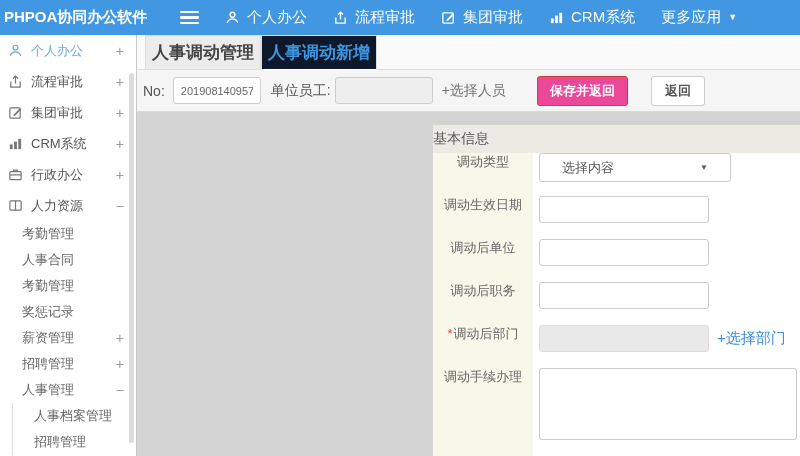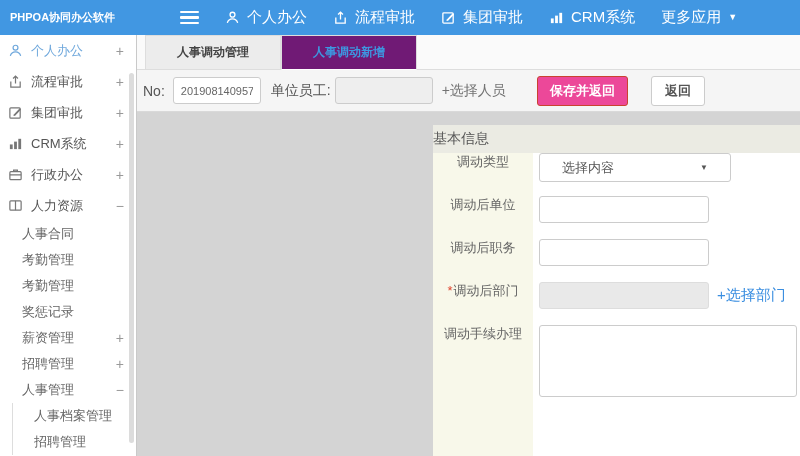--- a/index.html
+++ b/index.html
@@ -2,21 +2,21 @@
 <html><head>
 <meta charset="utf-8">
 <style>
   * { box-sizing: border-box; margin: 0; padding: 0; }
   html,body { width:800px; height:456px; overflow:hidden; }
   body { font-family:"Liberation Sans","DejaVu Sans",sans-serif; }
   .page { position:relative; width:800px; height:456px; background:#fff; overflow:hidden; }
 
   
   .topbar { position:absolute; top:0; left:0; right:0; height:35px; background:#4197e2; color:#fff; display:flex; align-items:center; z-index:30; }
-  .logo { flex:none; width:180px; padding-left:10px; font-size:11px; font-weight:bold; white-space:nowrap; }
+  .logo { flex:none; width:180px; padding-left:4px; font-size:15px; font-weight:bold; white-space:nowrap; }
   .hamburger { flex:none; width:19px; margin-right:26px; cursor:pointer; }
   .hamburger i { display:block; height:2.5px; background:#fff; margin:3px 0; border-radius:1px; }
   .topnav { display:flex; align-items:center; gap:26px; font-size:15px; }
   .topnav-item { display:flex; align-items:center; gap:7px; white-space:nowrap; cursor:pointer; }
   .topnav-item svg { display:block; }
   .caret-dn { font-size:9px; line-height:1; }
 
   
   .sidebar { position:absolute; top:35px; left:0; width:137px; bottom:0; background:#fff; border-right:1px solid #c9c9c9; z-index:20; }
   .scrolltrack { position:absolute; right:2px; top:38px; width:5px; height:370px; background:#dcdcdc; border-radius:3px; }
@@ -27,23 +27,23 @@
   .side-item.active { color:#6fa8dc; }
   .side-item.active .sicon { color:#6fa8dc; }
   .side-sub { height:26px; display:flex; align-items:center; padding:0 12px 0 22px; font-size:13px; color:#666; cursor:pointer; }
   .side-sub .slabel { flex:1; white-space:nowrap; }
   .sub3wrap { margin-left:12px; border-left:1px solid #ddd; }
   .side-sub3 { height:26px; display:flex; align-items:center; padding-left:21px; font-size:13px; color:#666; cursor:pointer; white-space:nowrap; }
 
   
   .content { position:absolute; left:137px; top:35px; right:0; bottom:0; background:#d4d4d4; }
   .tabbar { position:absolute; top:0; left:0; right:0; height:35px; background:#fafafa; border-bottom:1px solid #ddd; display:flex; align-items:stretch; padding-left:8px; z-index:5; }
-  .tab { width:136px; display:flex; align-items:center; justify-content:center; font-size:12px; font-weight:bold; cursor:pointer; }
+  .tab { width:116px; display:flex; align-items:center; justify-content:center; font-size:17px; font-weight:bold; cursor:pointer; }
   .tab.inactive { background:#ececec; color:#444; border:1px solid #ddd; border-bottom:none; }
-  .tab.active { background:#701a75; color:#3d97e0; border:1px solid #ddd; border-bottom:1px solid #fff; margin-bottom:-1px; }
+  .tab.active { background:#0f172a; color:#3d97e0; border:1px solid #ddd; border-bottom:1px solid #fff; margin-bottom:-1px; }
 
   .toolbar { position:absolute; top:35px; left:0; right:0; height:42px; background:#f5f5f5; border-bottom:1px solid #d9d9d9; display:flex; align-items:center; padding-left:6px; font-size:14px; color:#555; z-index:4; }
   .no-input { width:88px; height:27px; border:1px solid #ccc; border-radius:3px; margin-left:8px; padding:0 7px; font-size:11px; color:#666; background:#fff; }
   .emp-label { margin-left:10px; }
   .emp-input { width:98px; height:27px; border:1px solid #ccc; border-radius:3px; margin-left:4px; background:#eeeeee; padding:0 7px; font-size:12px; }
   .sel-link { color:#737373; margin-left:9px; font-size:14px; cursor:pointer; text-decoration:none; white-space:nowrap; }
   .save-btn { margin-left:31px; background:#ec4899; color:#fff; border:1px solid #c9432f; height:30px; padding:0 12px; border-radius:3px; font-size:13px; font-weight:bold; cursor:pointer; white-space:nowrap; }
   .back-btn { margin-left:23px; background:#fff; color:#555; border:1px solid #ccc; height:30px; padding:0 13px; border-radius:3px; font-size:13px; font-weight:bold; cursor:pointer; white-space:nowrap; }
 
   
@@ -177,24 +177,24 @@
         <svg viewBox="0 0 16 16" width="15" height="15">
             <rect x="2" y="3" width="12" height="10" rx="1" fill="none" stroke="currentColor" stroke-width="1.3"></rect>
             <path d="M8 3v10" stroke="currentColor" stroke-width="1.3"></path>
           </svg>
       </span>
       <span class="slabel">人力资源</span>
       <span class="exp">−</span>
     </div>
 
     <div class="side-sub">
+      <span class="slabel">考勤管理</span>
+    </div>
+    <div class="side-sub">
       <span class="slabel">人事合同</span>
-    </div>
-    <div class="side-sub">
-      <span class="slabel">考勤管理</span>
     </div>
     <div class="side-sub">
       <span class="slabel">考勤管理</span>
     </div>
     <div class="side-sub">
       <span class="slabel">奖惩记录</span>
     </div>
     <div class="side-sub">
       <span class="slabel">薪资管理</span>
       <span class="exp">+</span>
@@ -252,20 +252,28 @@
             <span>调动类型</span>
           </div>
           <div class="fctrl">
             <div class="fselect">
               <span>选择内容</span>
               <span class="caret">▼</span>
             </div>
           </div>
         </div>
 
+        <div class="frow">
+          <div class="flabel">
+            <span>调动生效日期</span>
+          </div>
+          <div class="fctrl">
+            <input class="tinput" type="text" value="" style="">
+          </div>
+        </div>
 
         <div class="frow">
           <div class="flabel">
             <span>调动后单位</span>
           </div>
           <div class="fctrl">
             <input class="tinput" type="text" value="" style="">
           </div>
         </div>
 

